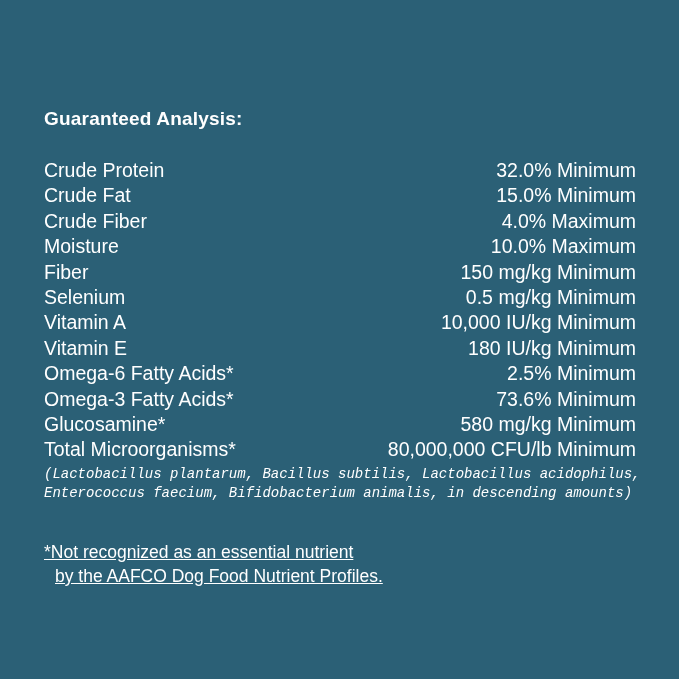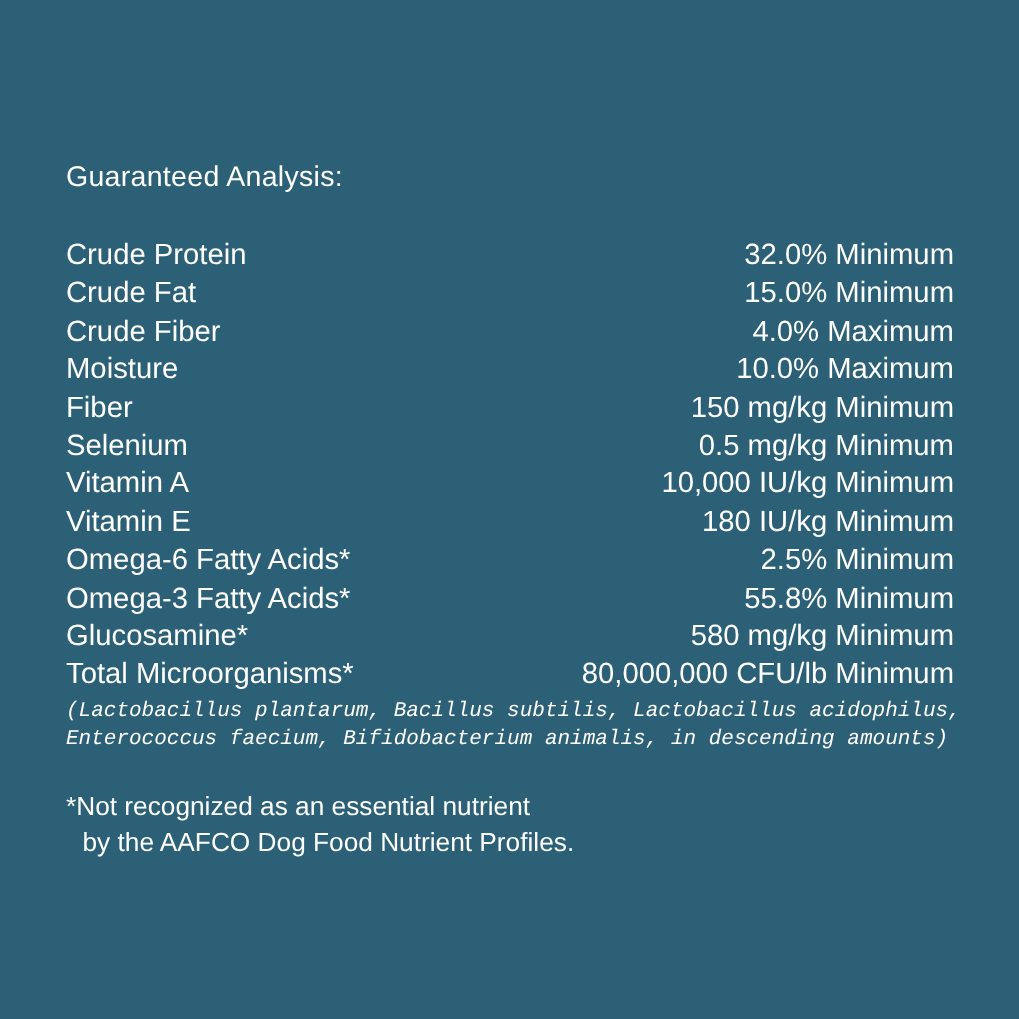--- a/index.html
+++ b/index.html
@@ -15,21 +15,21 @@
     overflow: hidden;
   }
   .panel {
     position: absolute;
     left: 44px;
     top: 108px;
     width: 592px;
   }
   .heading {
     font-size: 19px;
-    font-weight: normal;
+    font-weight: bold;
     letter-spacing: 0.2px;
     margin-bottom: 28px;
   }
   .rows {
     display: block;
   }
   .row {
     display: flex;
     justify-content: space-between;
     align-items: flex-end;
@@ -47,23 +47,24 @@
     font-size: 14px;
     font-style: italic;
     line-height: 19px;
     margin-top: 2px;
     font-family: Liberation Mono, monospace;
   }
   .note div {
     white-space: nowrap;
   }
   .footnote {
-    margin-top: 22px;
+    margin-top: 37px;
     font-size: 17.5px;
     line-height: 24px;
+    text-decoration: underline;
   }
   .footnote .l2 {
     padding-left: 11px;
   }
 </style>
 </head>
 <body>
 
 <div class="panel">
 
@@ -102,21 +103,21 @@
     <div class="row">
       <span class="name">Vitamin E</span>
       <span class="value">180 IU/kg Minimum</span>
     </div>
     <div class="row">
       <span class="name">Omega-6 Fatty Acids*</span>
       <span class="value">2.5% Minimum</span>
     </div>
     <div class="row">
       <span class="name">Omega-3 Fatty Acids*</span>
-      <span class="value">55.8% Minimum</span>
+      <span class="value">73.6% Minimum</span>
     </div>
     <div class="row">
       <span class="name">Glucosamine*</span>
       <span class="value">580 mg/kg Minimum</span>
     </div>
     <div class="row">
       <span class="name">Total Microorganisms*</span>
       <span class="value">80,000,000 CFU/lb Minimum</span>
     </div>
 

